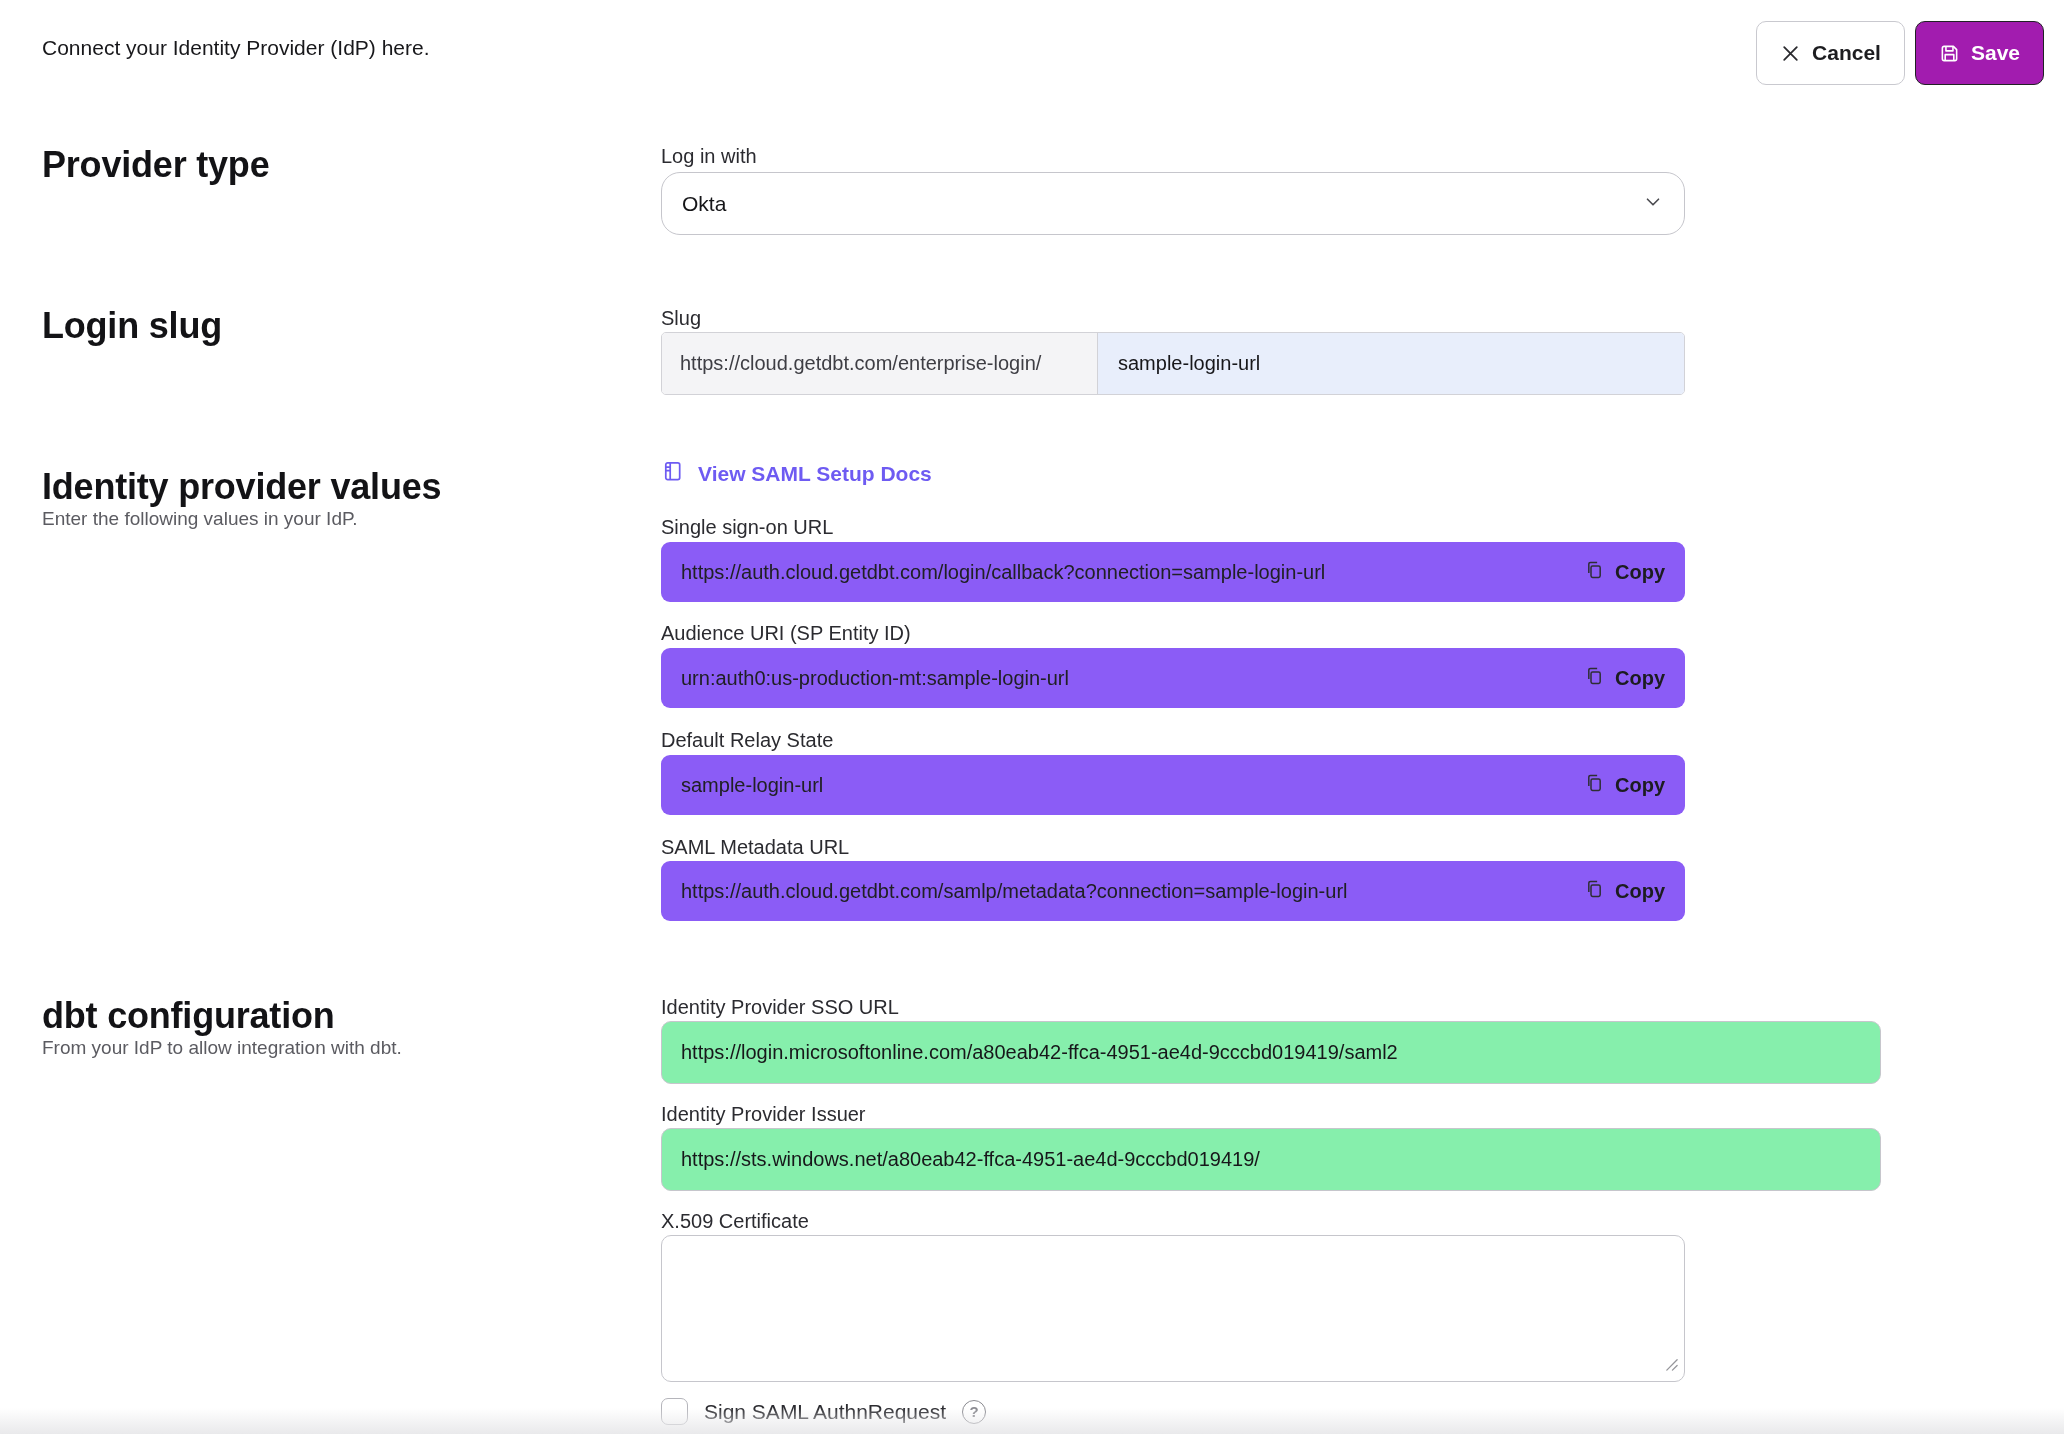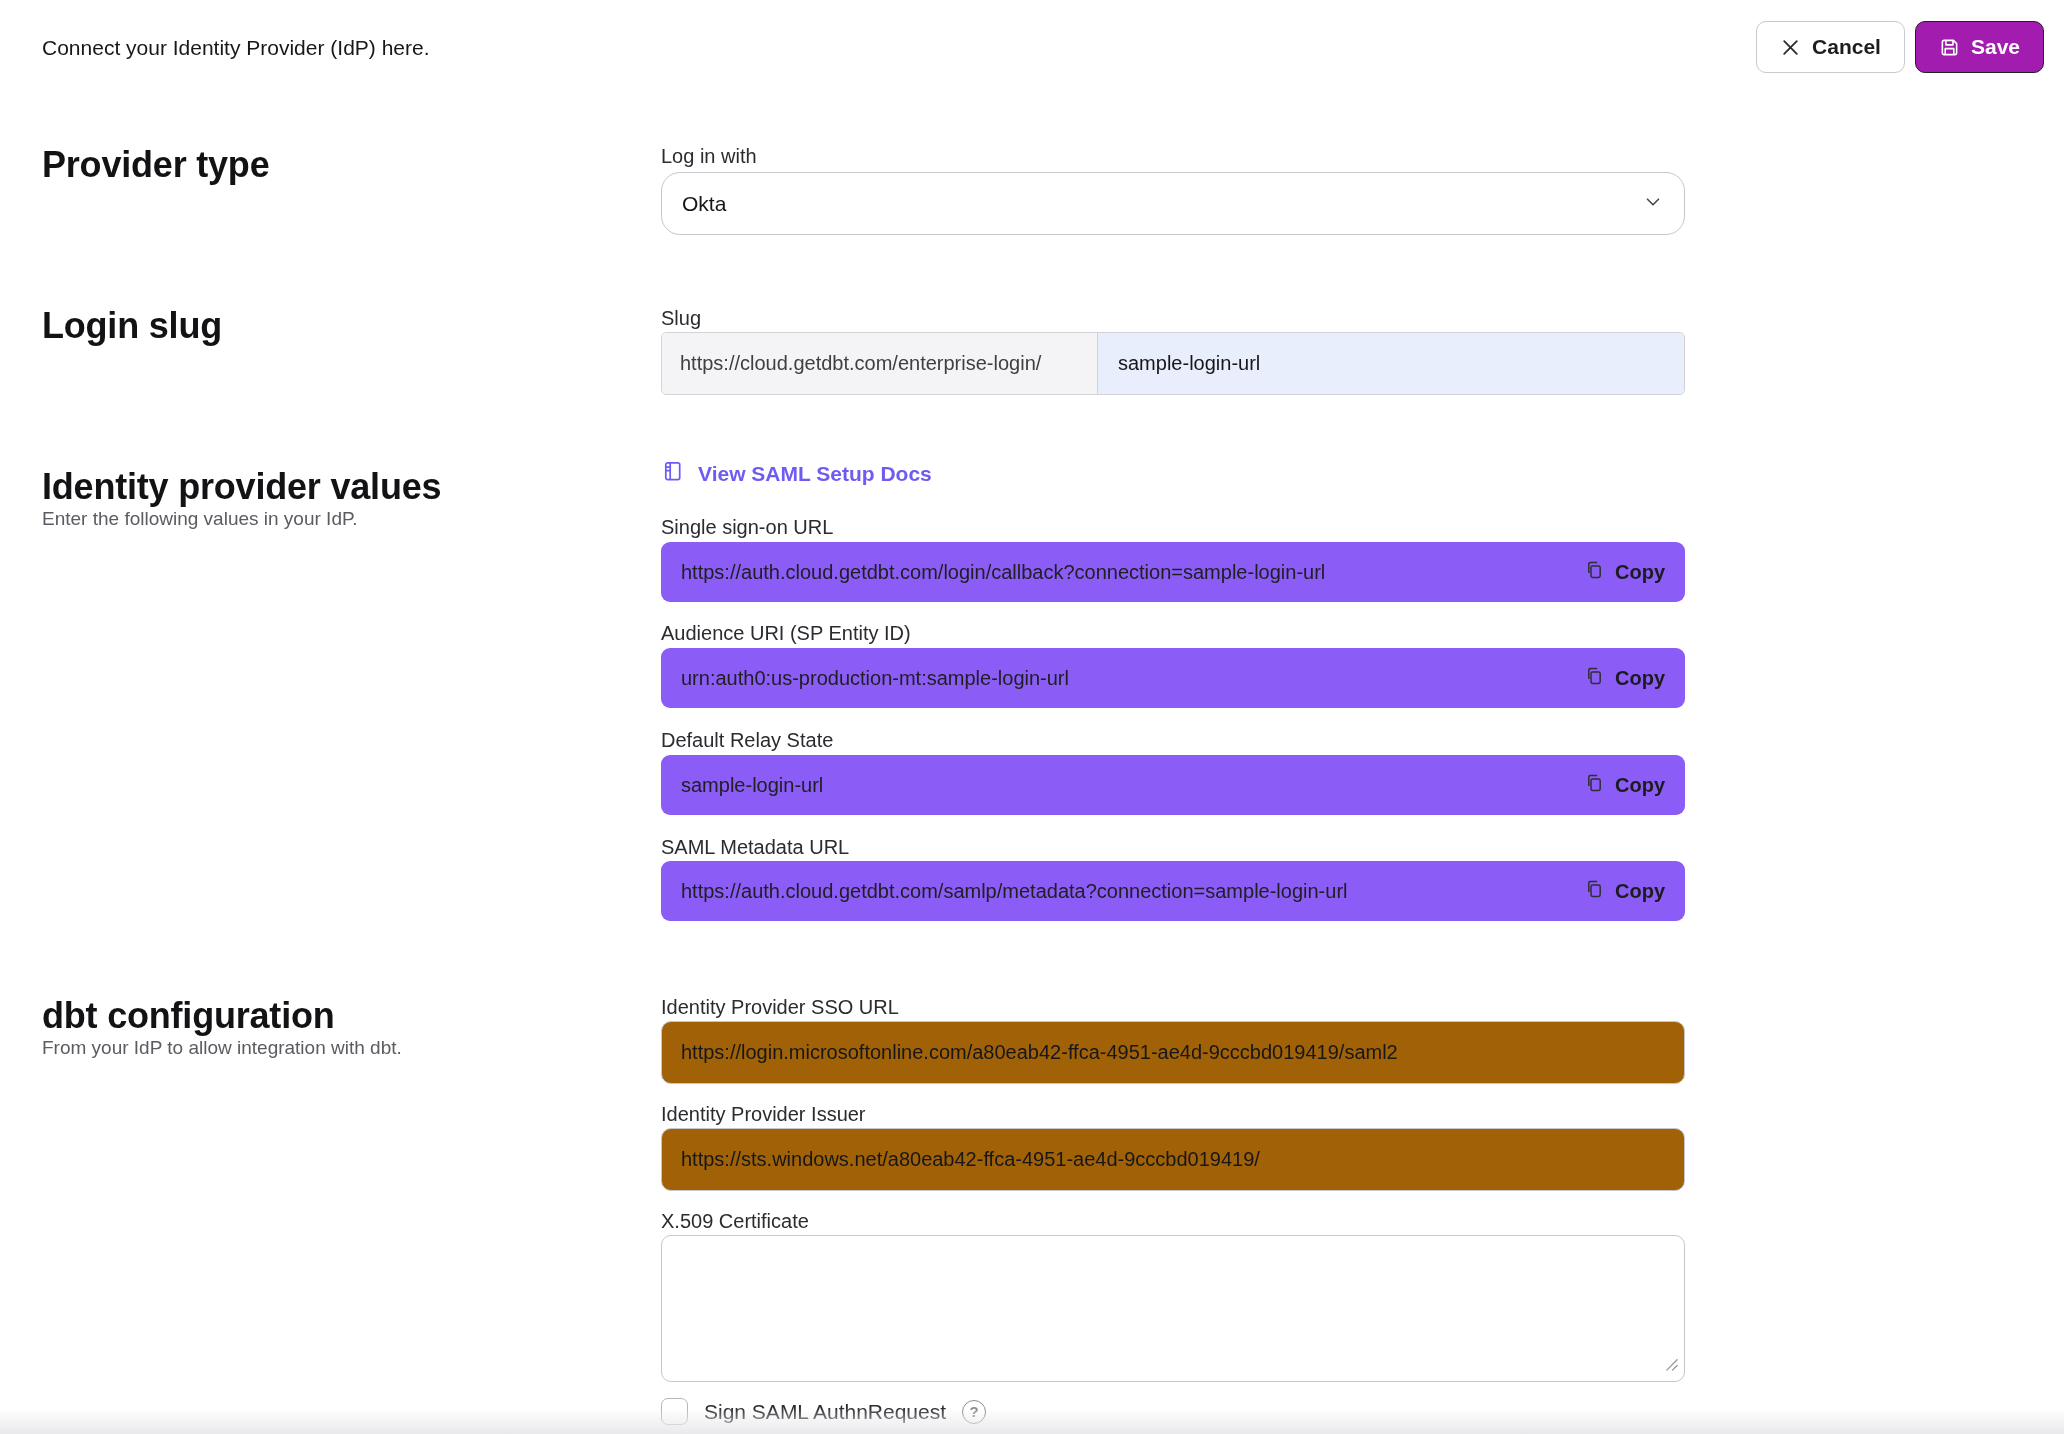--- a/index.html
+++ b/index.html
@@ -3,21 +3,21 @@
 <meta charset="utf-8">
 <style>
   * { box-sizing: border-box; margin: 0; padding: 0; }
   html, body { width: 2064px; height: 1434px; background: #ffffff; }
   body { font-family: "Liberation Sans", "DejaVu Sans", sans-serif; color: #1a1a1e; }
   #page { position: relative; width: 2064px; height: 1434px; overflow: hidden; background: #fff; }
 
   
   .header-desc { position: absolute; left: 42px; top: 36px; font-size: 21px; color: #18181b; }
   .header-actions { position: absolute; top: 21px; right: 20px; display: flex; gap: 10px; }
-  .btn { display: inline-flex; align-items: center; gap: 11px; height: 52px; padding: 0 23px;
+  .btn { display: inline-flex; align-items: center; gap: 11px; height: 64px; padding: 0 23px;
          border-radius: 10px; font-size: 21px; font-weight: 600; cursor: pointer; }
   .btn-cancel { background: #ffffff; border: 1px solid #c9c9cf; color: #1d1d20; }
   .btn-save { background: #a21caf; border: 1px solid #212125; color: #ffffff; }
   .btn svg { display: block; }
 
   
   .section-heading { position: absolute; left: 42px; font-size: 36px; font-weight: 600;
                      color: #131316; letter-spacing: -0.2px; }
   .section-sub { position: absolute; left: 42px; font-size: 19px; color: #5b5b61; }
 
@@ -38,22 +38,22 @@
 
   .docs-link { position: absolute; left: 661px; display: inline-flex; align-items: center; gap: 14px;
                color: #6e5bf2; font-size: 21px; font-weight: 600; cursor: pointer; text-decoration: none; }
 
   .value-box { height: 60px; background: #8b5cf6; border-radius: 9px; display: flex; align-items: center;
                justify-content: space-between; padding: 0 20px; }
   .value-box .val { font-size: 20px; color: #202024; }
   .copy-btn { display: inline-flex; align-items: center; gap: 10px; background: none; border: none;
               font-family: inherit; font-size: 20px; font-weight: 600; color: #1c1c20; cursor: pointer; }
 
-  .text-input { width: 1024px; height: 63px; border: 1px solid #c6c6cc; border-radius: 10px;
-                padding: 8px 19px; font-size: 20px; color: #17171a; font-family: inherit; outline: none; background: #a16207; }
+  .text-input { width: 1220px; height: 63px; border: 1px solid #c6c6cc; border-radius: 10px;
+                padding: 8px 19px; font-size: 20px; color: #17171a; font-family: inherit; outline: none; background: #86efac; }
 
   .textarea-wrap { position: absolute; left: 661px; width: 1024px; height: 147px; }
   .cert-textarea { width: 100%; height: 100%; border: 1px solid #c6c6cc; border-radius: 10px;
                    resize: none; outline: none; background: #fff; font-family: inherit; font-size: 20px; padding: 12px 16px; }
   .resize-grip { position: absolute; right: 6px; bottom: 6px; pointer-events: none; }
 
   .checkbox-row { position: absolute; left: 661px; display: flex; align-items: center; gap: 16px; }
   .checkbox { width: 27px; height: 27px; border: 1px solid #b5b5bb; border-radius: 7px; background: #fff; cursor: pointer; }
   .checkbox-label { font-size: 21px; font-weight: 500; color: #2b2b30; }
   .help-icon { width: 24px; height: 24px; border: 1.6px solid #8a8a90; border-radius: 50%; color: #8a8a90;

